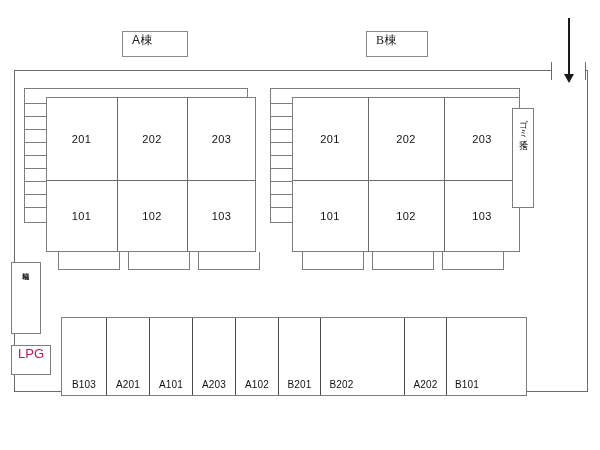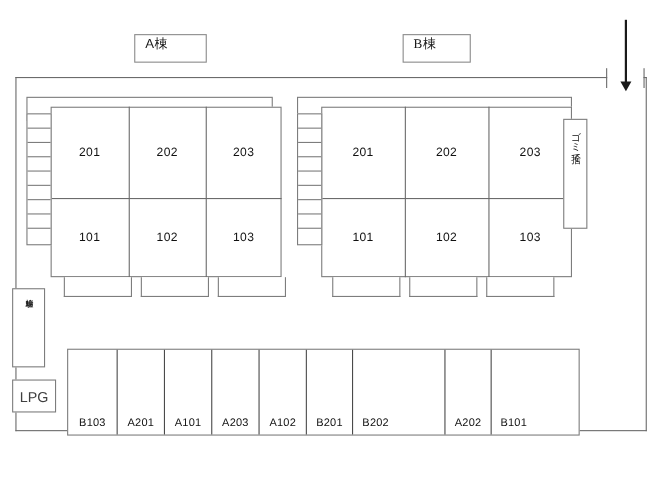--- a/index.html
+++ b/index.html
@@ -90,24 +90,24 @@
     font-size: 7px;
     line-height: 1.0;
     color: #111111;
   }
 
   
   .lpg-box {
     border: 1px solid #7d7d7d;
     background: #ffffff;
     display: flex;
-    align-items: center;
+    align-items: flex-start;
     padding-left: 6px;
     font-size: 13px;
-    color: #404040;
+    color: #be185d;
   }
 
   
   .lot-frame { border: 1px solid #7d7d7d; background: #ffffff; margin-top: 16px; }
   .stall {
     position: absolute;
     box-sizing: border-box;
     border-left: 1px solid #4a4a4a;
     display: flex;
     align-items: flex-end;

